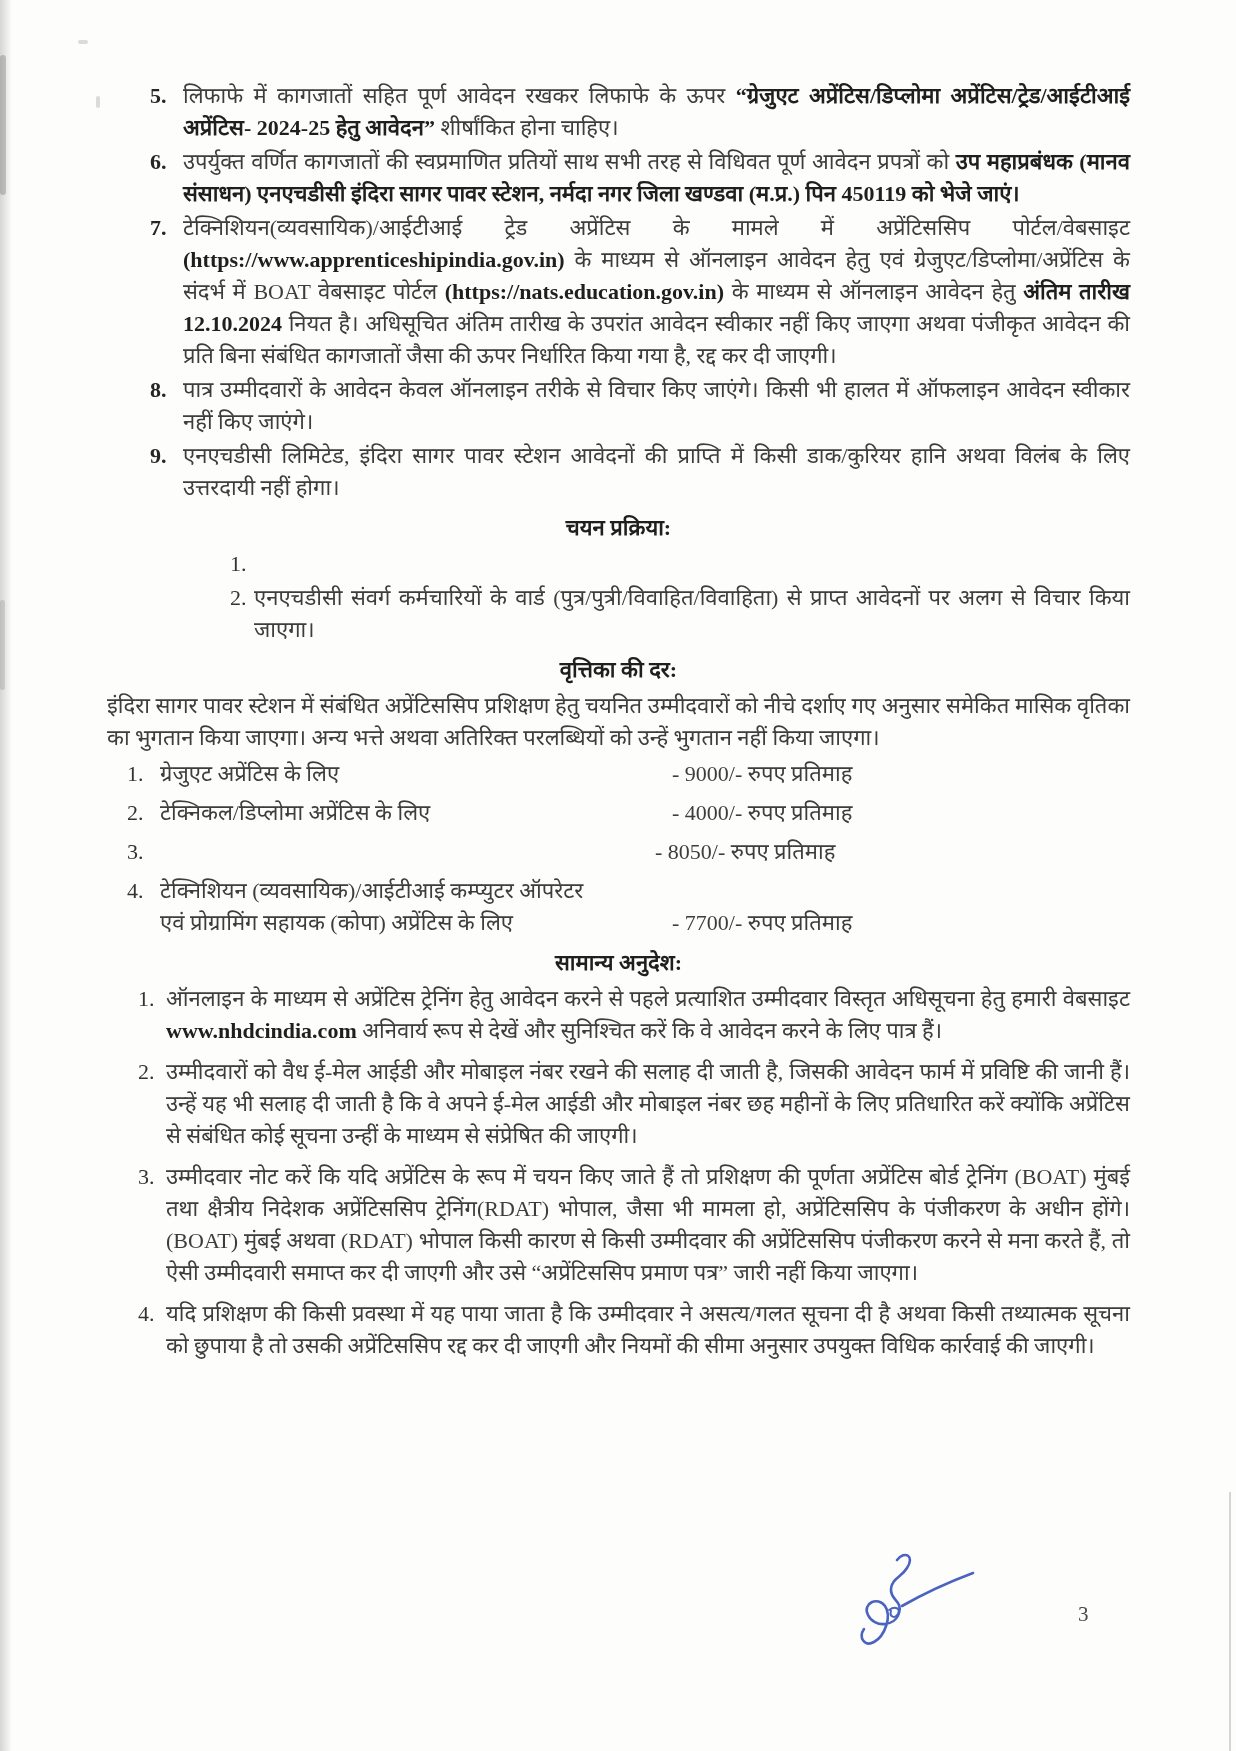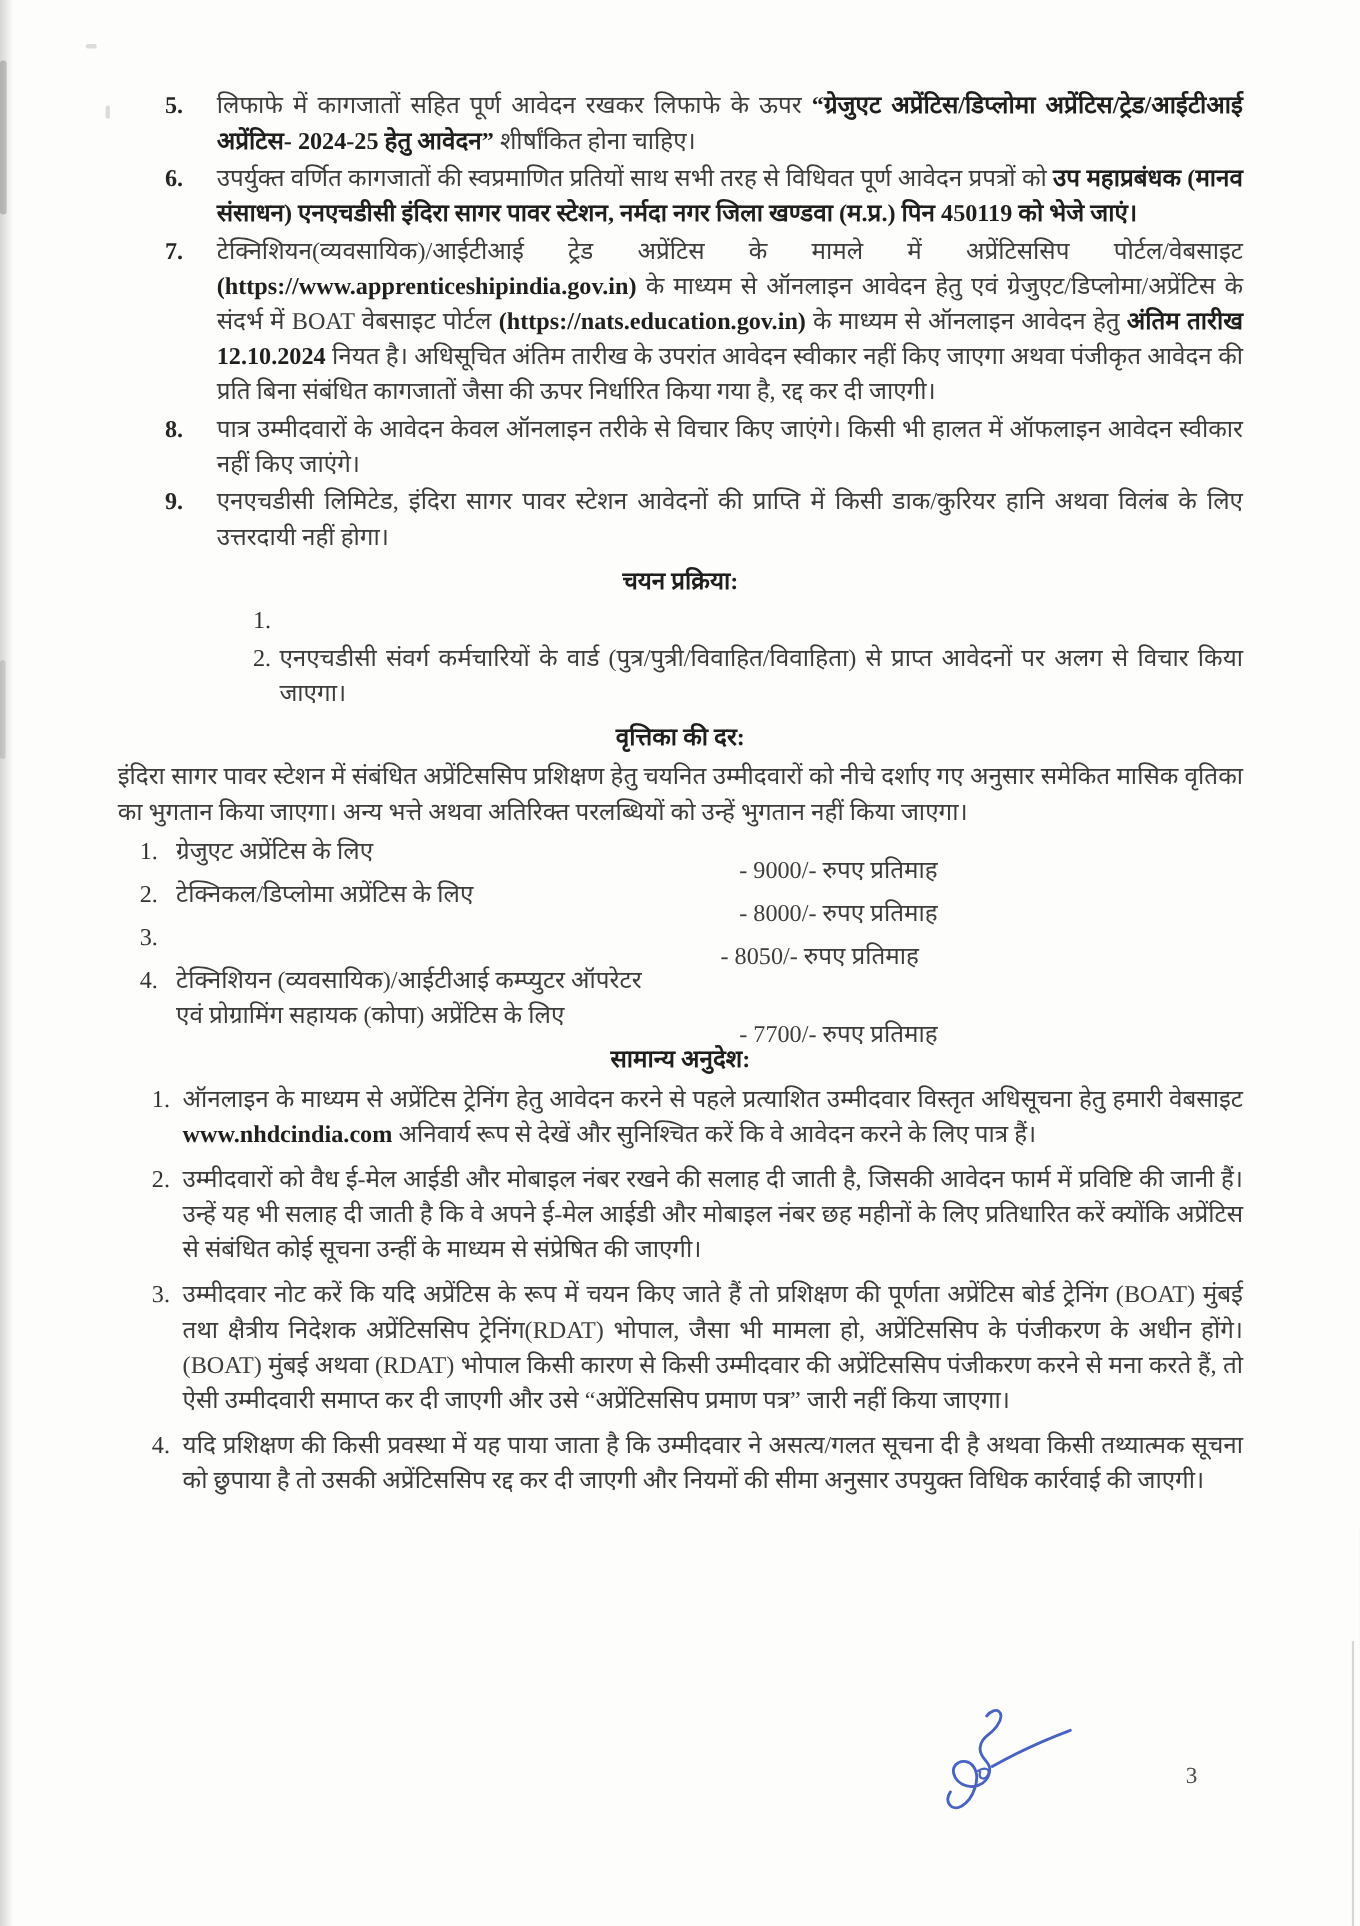--- a/index.html
+++ b/index.html
@@ -31,35 +31,35 @@
   .content{
     position:absolute;left:0;top:0;width:1236px;
     box-sizing:border-box;
     padding:80px 106px 0 107px;
   }
   b,.seg-b{font-weight:bold;color:#1f1f1f;}
 
   
   .mli{display:flex;padding-left:43px;margin-bottom:2px;}
   .mnum{flex:0 0 33px;font-weight:bold;color:#262626;}
-  .mtext{flex:1;text-align:justify;margin-left:14px;}
+  .mtext{flex:1;text-align:justify;}
 
   .heading{font-weight:bold;color:#1f1f1f;margin:8px 0 4px 0;text-align:center;}
 
   
   .sli{display:flex;padding-left:123px;margin-bottom:2px;}
   .snum{flex:0 0 24px;color:#333;}
   .stext{flex:1;text-align:justify;}
 
   
   .intro{text-align:justify;margin-bottom:4px;}
   .srow{position:relative;padding-left:20px;display:flex;margin-bottom:7px;}
   .srnum{flex:0 0 33px;color:#333;}
   .srlabel{max-width:500px;}
-  .sramt{position:absolute;left:565px;top:0;white-space:nowrap;margin-top:17px;}
+  .sramt{position:absolute;left:565px;top:0;white-space:nowrap;}
   .srow.r3 .sramt{left:548px;text-align:center;}
   .srow.r4 .sramt{top:32px;}
 
   
   .gli{display:flex;padding-left:31px;margin-bottom:9px;}
   .gnum{flex:0 0 28px;color:#333;}
   .gtext{flex:1;text-align:justify;}
 
   .signature{position:absolute;left:845px;top:1548px;width:160px;height:120px;}
   .pagenum{position:absolute;left:1078px;top:1598px;font-size:21px;color:#4a4a4a;}
@@ -111,21 +111,21 @@
     <div class="intro">इंदिरा सागर पावर स्टेशन में संबंधित अप्रेंटिससिप प्रशिक्षण हेतु चयनित उम्मीदवारों को नीचे दर्शाए गए अनुसार समेकित मासिक वृतिका का भुगतान किया जाएगा। अन्य भत्ते अथवा अतिरिक्त परलब्धियों को उन्हें भुगतान नहीं किया जाएगा।</div>
 
     <div class="srow">
       <span class="srnum">1.</span>
       <span class="srlabel">ग्रेजुएट अप्रेंटिस  के लिए</span>
       <span class="sramt">- 9000/- रुपए प्रतिमाह</span>
     </div>
     <div class="srow">
       <span class="srnum">2.</span>
       <span class="srlabel">टेक्निकल/डिप्लोमा अप्रेंटिस के लिए</span>
-      <span class="sramt">- 8000/- रुपए प्रतिमाह</span>
+      <span class="sramt">- 4000/- रुपए प्रतिमाह</span>
     </div>
     <div class="srow r3">
       <span class="srnum">3.</span>
       <span class="sramt">- 8050/- रुपए प्रतिमाह</span>
     </div>
     <div class="srow r4">
       <span class="srnum">4.</span>
       <span class="srlabel">
         <span>टेक्निशियन (व्यवसायिक)/आईटीआई कम्प्युटर ऑपरेटर</span><br>
         <span>एवं प्रोग्रामिंग सहायक (कोपा) अप्रेंटिस के लिए</span>

